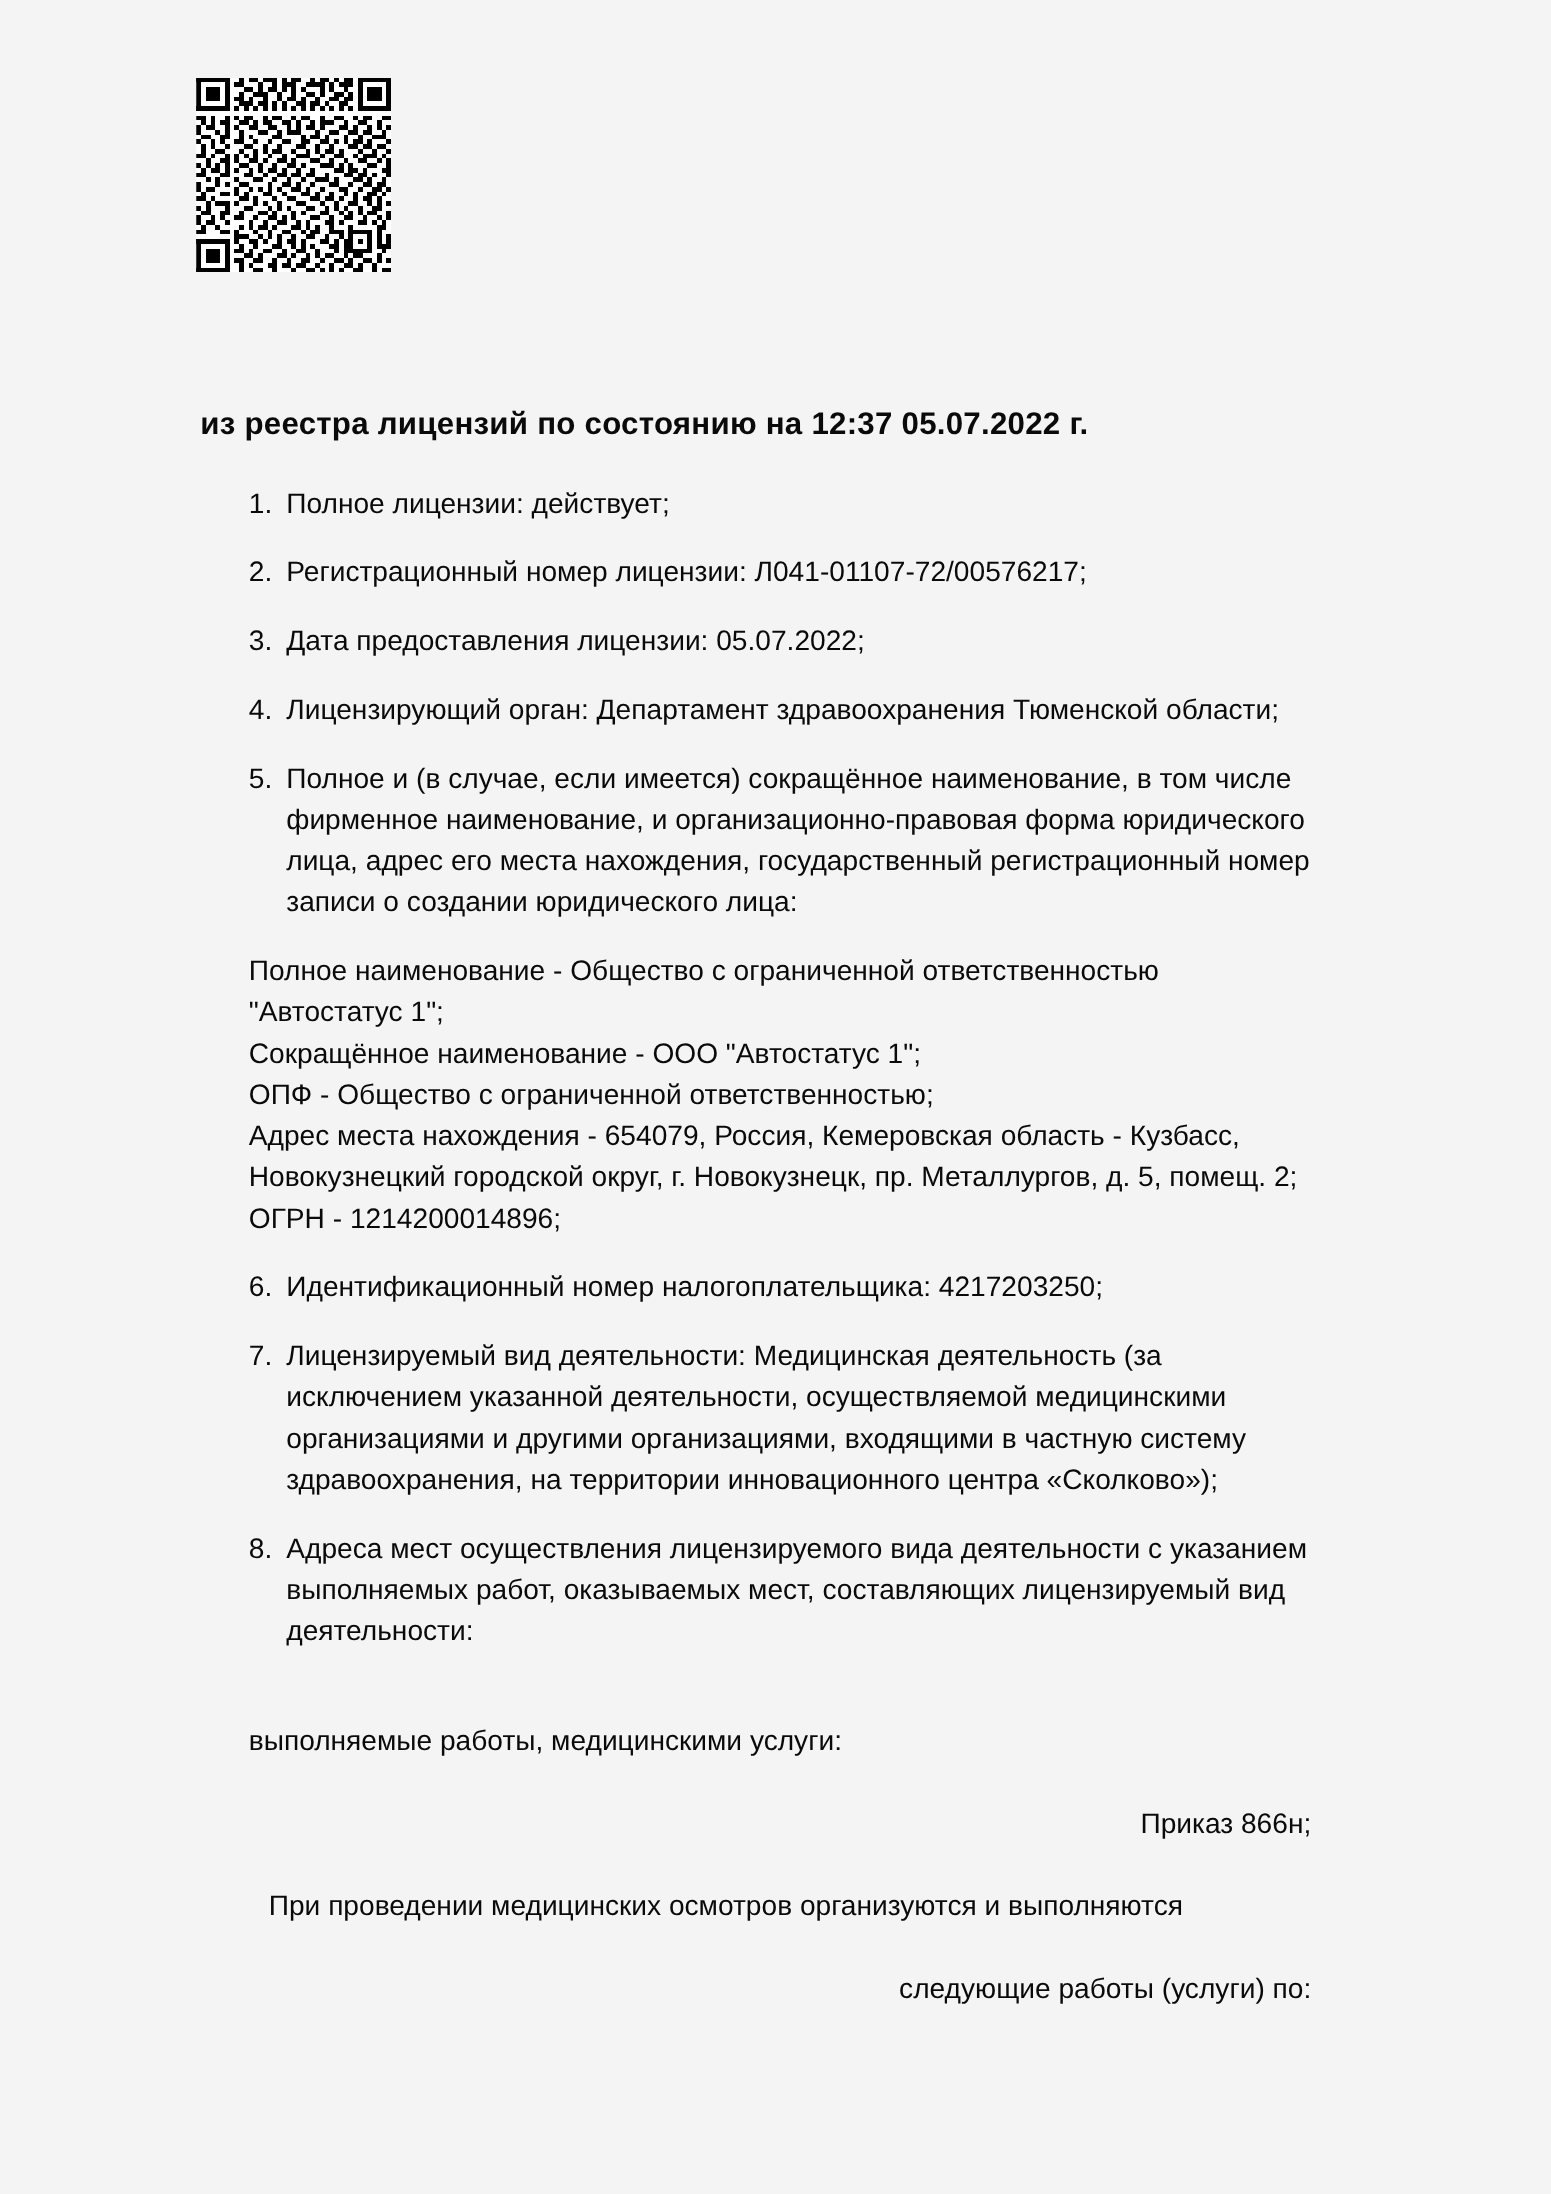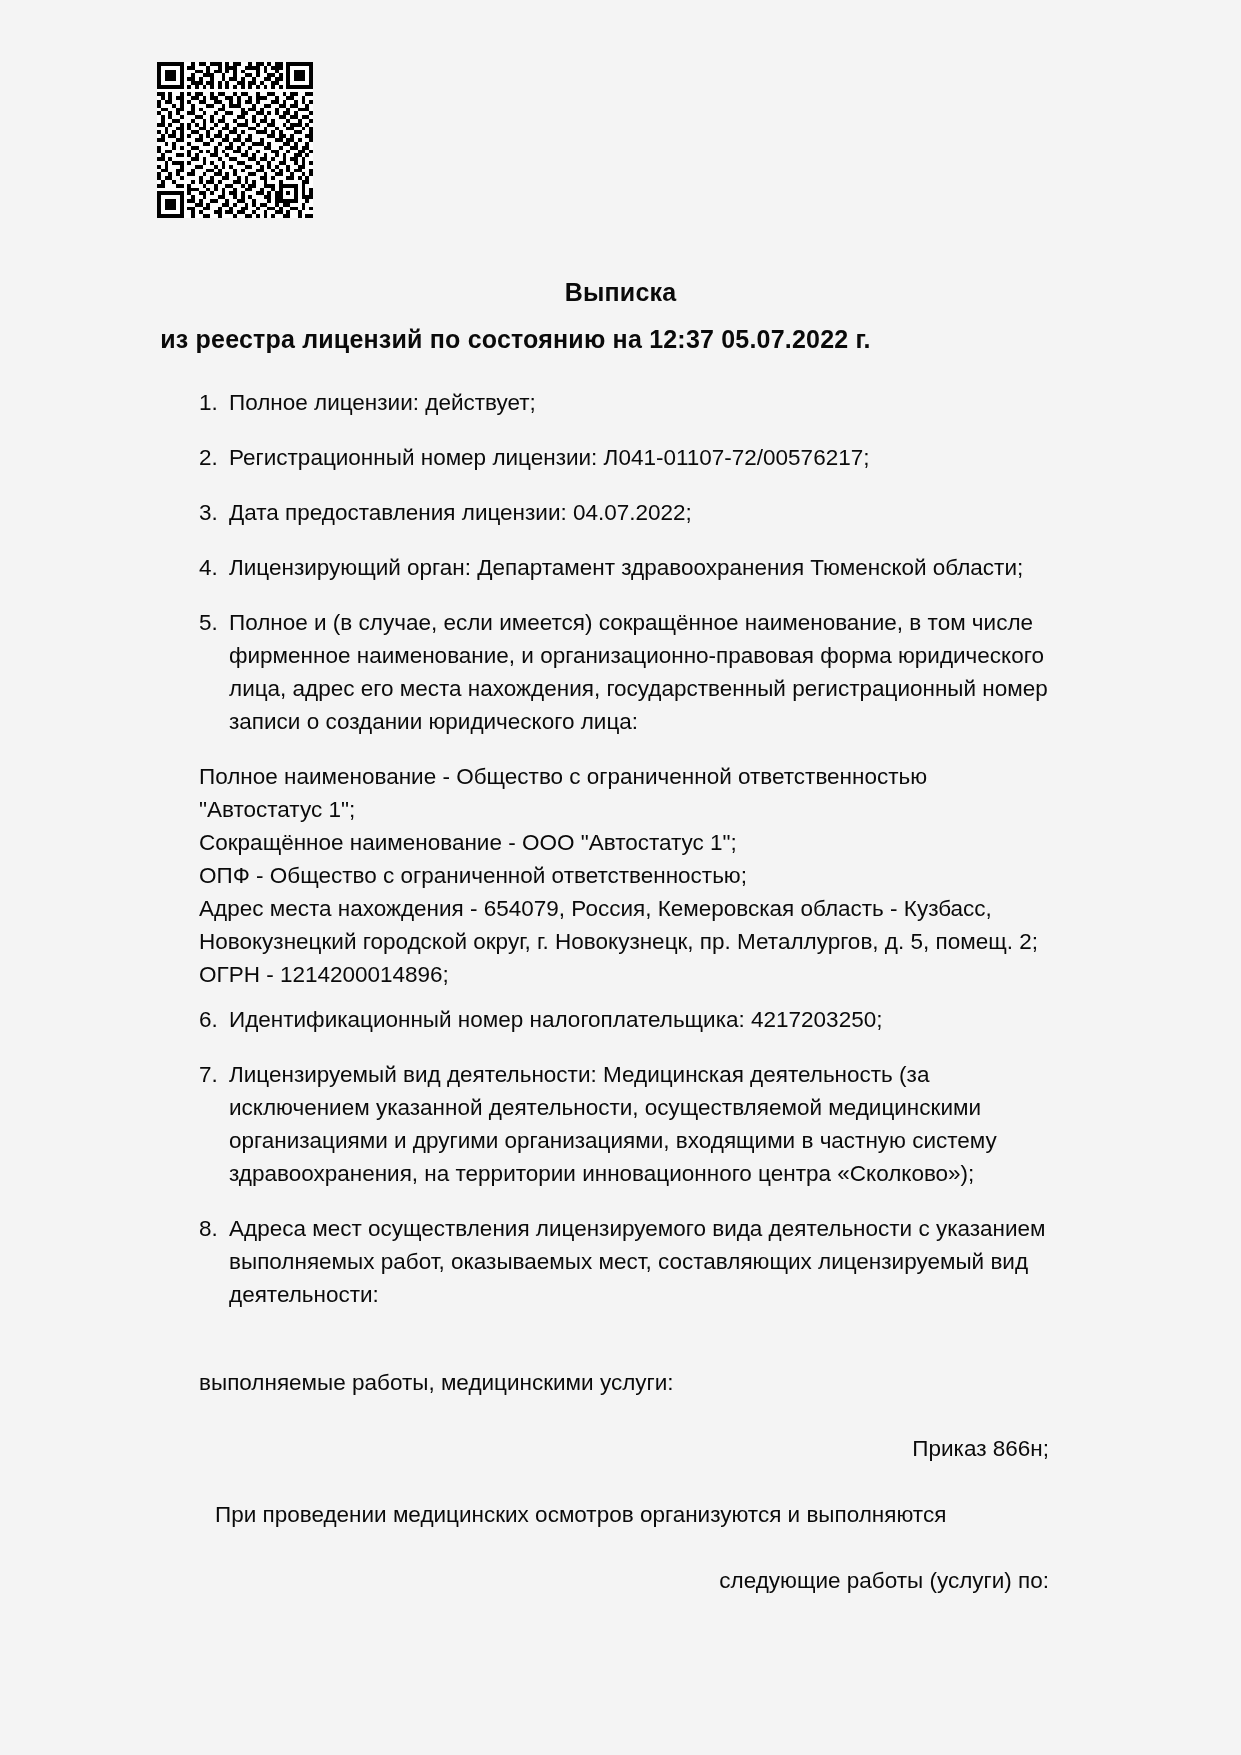--- a/index.html
+++ b/index.html
@@ -73,21 +73,21 @@
     position: absolute;
     left: 0;
     top: 0;
     width: 26px;
   }
   .numbered .txt {
     display: block;
   }
 
   .block {
-    margin-bottom: 12px;
+    margin-bottom: 22px;
     white-space: pre-line;
   }
 
   .tail-block {
     margin-bottom: 0;
     white-space: pre-line;
   }
 
   .indented {
     padding-left: 16px;
@@ -561,38 +561,37 @@
         <rect x="20" y="40" width="1" height="1"></rect>
           <rect x="23" y="40" width="2" height="1"></rect>
         <rect x="26" y="40" width="1" height="1"></rect>
           <rect x="30" y="40" width="1" height="1"></rect>
         <rect x="33" y="40" width="2" height="1"></rect>
           <rect x="39" y="40" width="2" height="1"></rect>
       </g>
     </svg>
   </div>
 
-  <div class="doc-title">Выписка</div>
   <div class="doc-subtitle">из реестра лицензий по состоянию на 12:37 05.07.2022 г.</div>
 
   <div class="content">
 
     <div class="numbered">
       <span class="num">1.</span>
       <span class="txt">Полное лицензии: действует;</span>
     </div>
 
     <div class="numbered">
       <span class="num">2.</span>
       <span class="txt">Регистрационный номер лицензии: Л041-01107-72/00576217;</span>
     </div>
 
     <div class="numbered">
       <span class="num">3.</span>
-      <span class="txt">Дата предоставления лицензии: 04.07.2022;</span>
+      <span class="txt">Дата предоставления лицензии: 05.07.2022;</span>
     </div>
 
     <div class="numbered">
       <span class="num">4.</span>
       <span class="txt">Лицензирующий орган: Департамент здравоохранения Тюменской области;</span>
     </div>
 
     <div class="numbered">
       <span class="num">5.</span>
       <span class="txt">Полное и (в случае, если имеется) сокращённое наименование, в том числе фирменное наименование, и организационно-правовая форма юридического лица, адрес его места нахождения, государственный регистрационный номер записи о создании юридического лица:</span>

